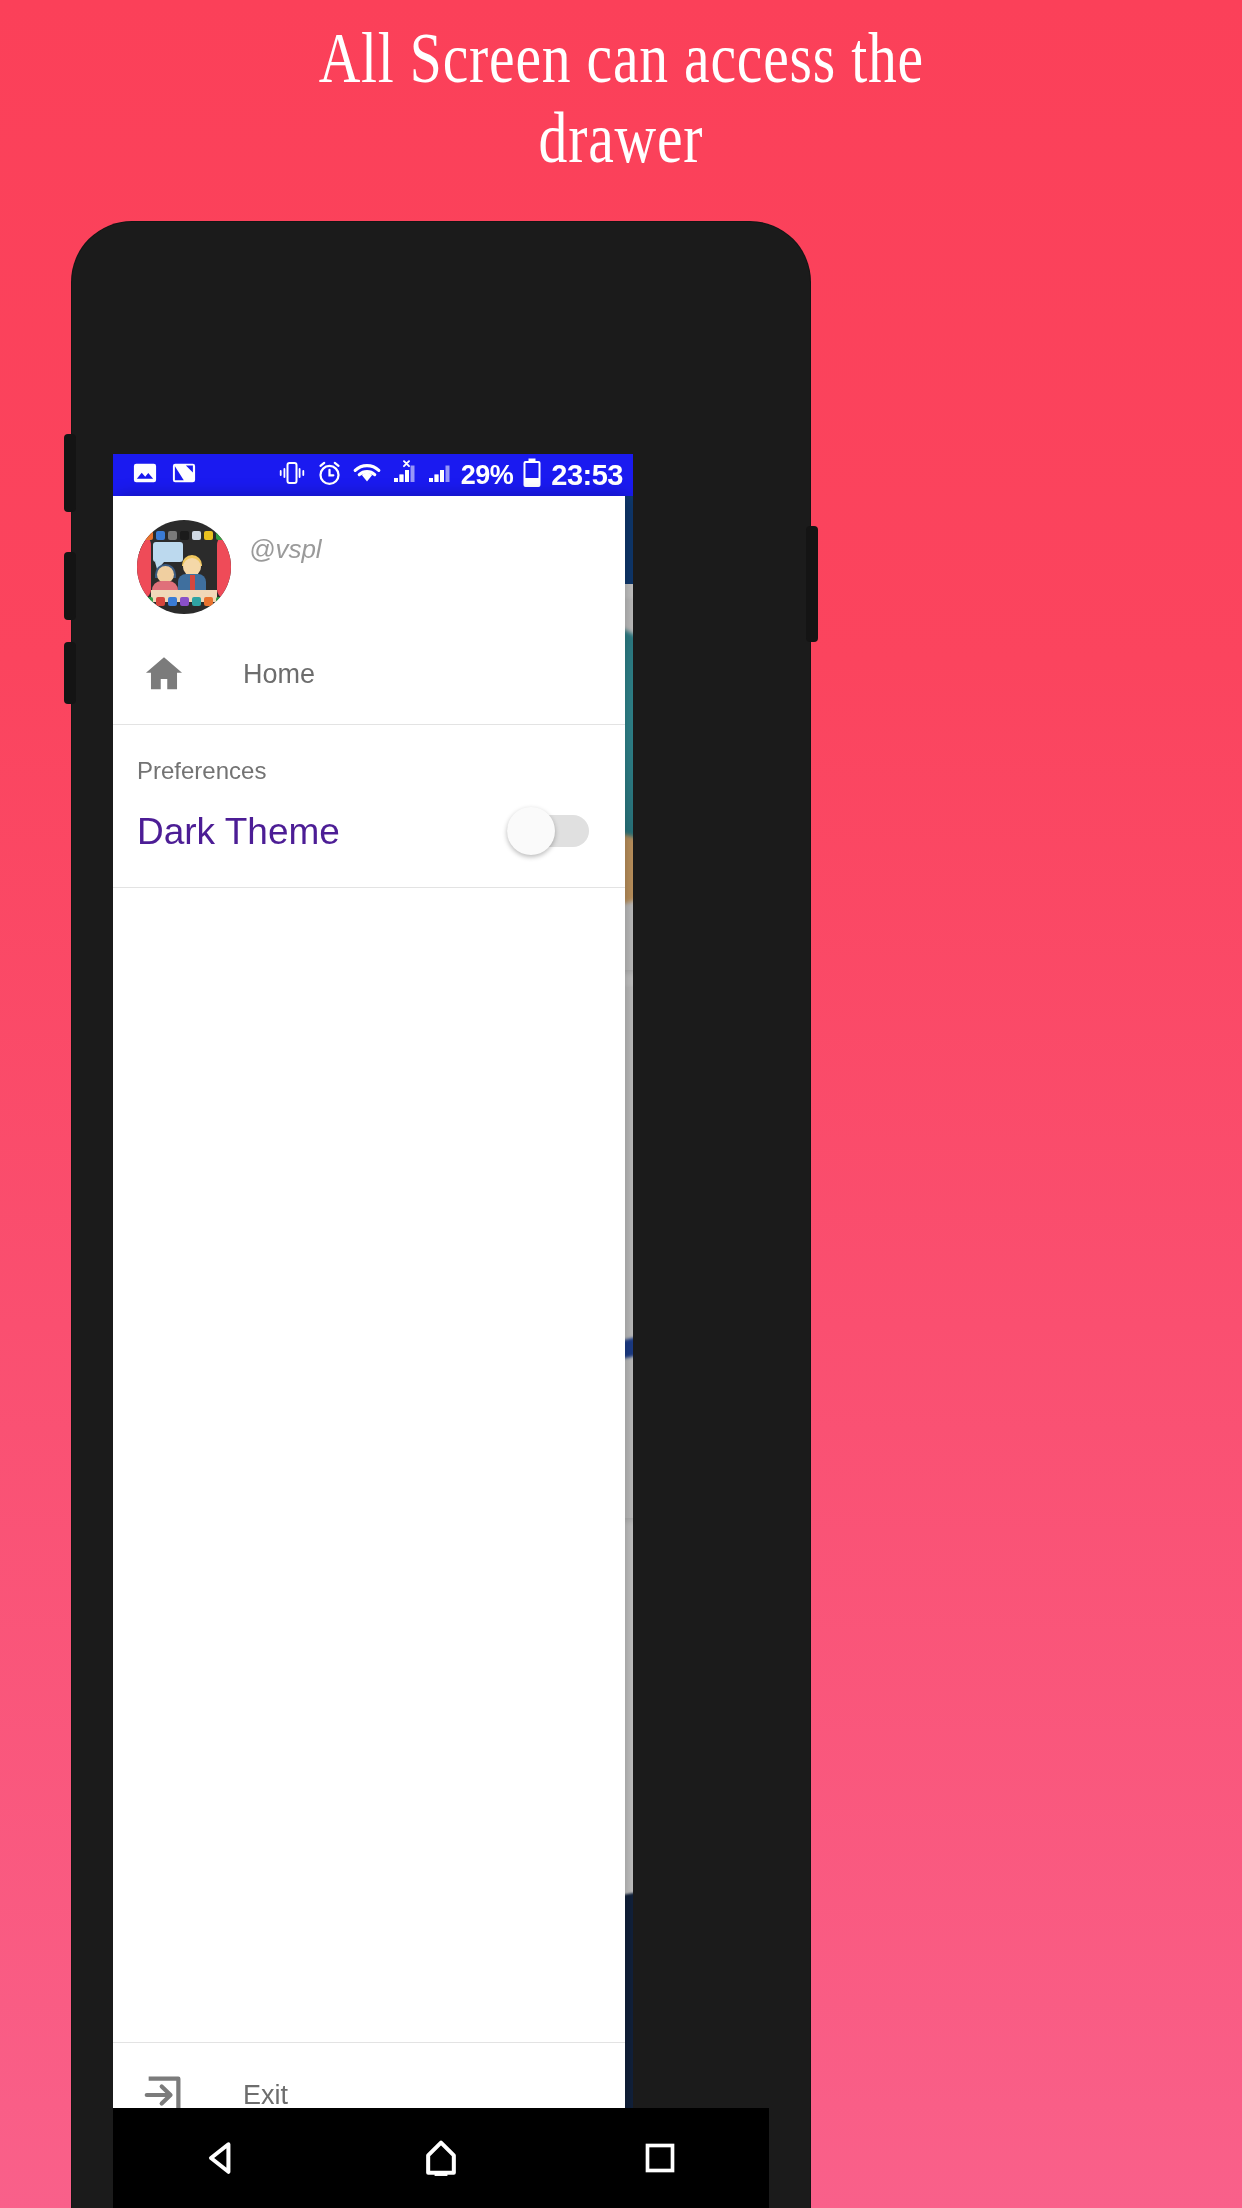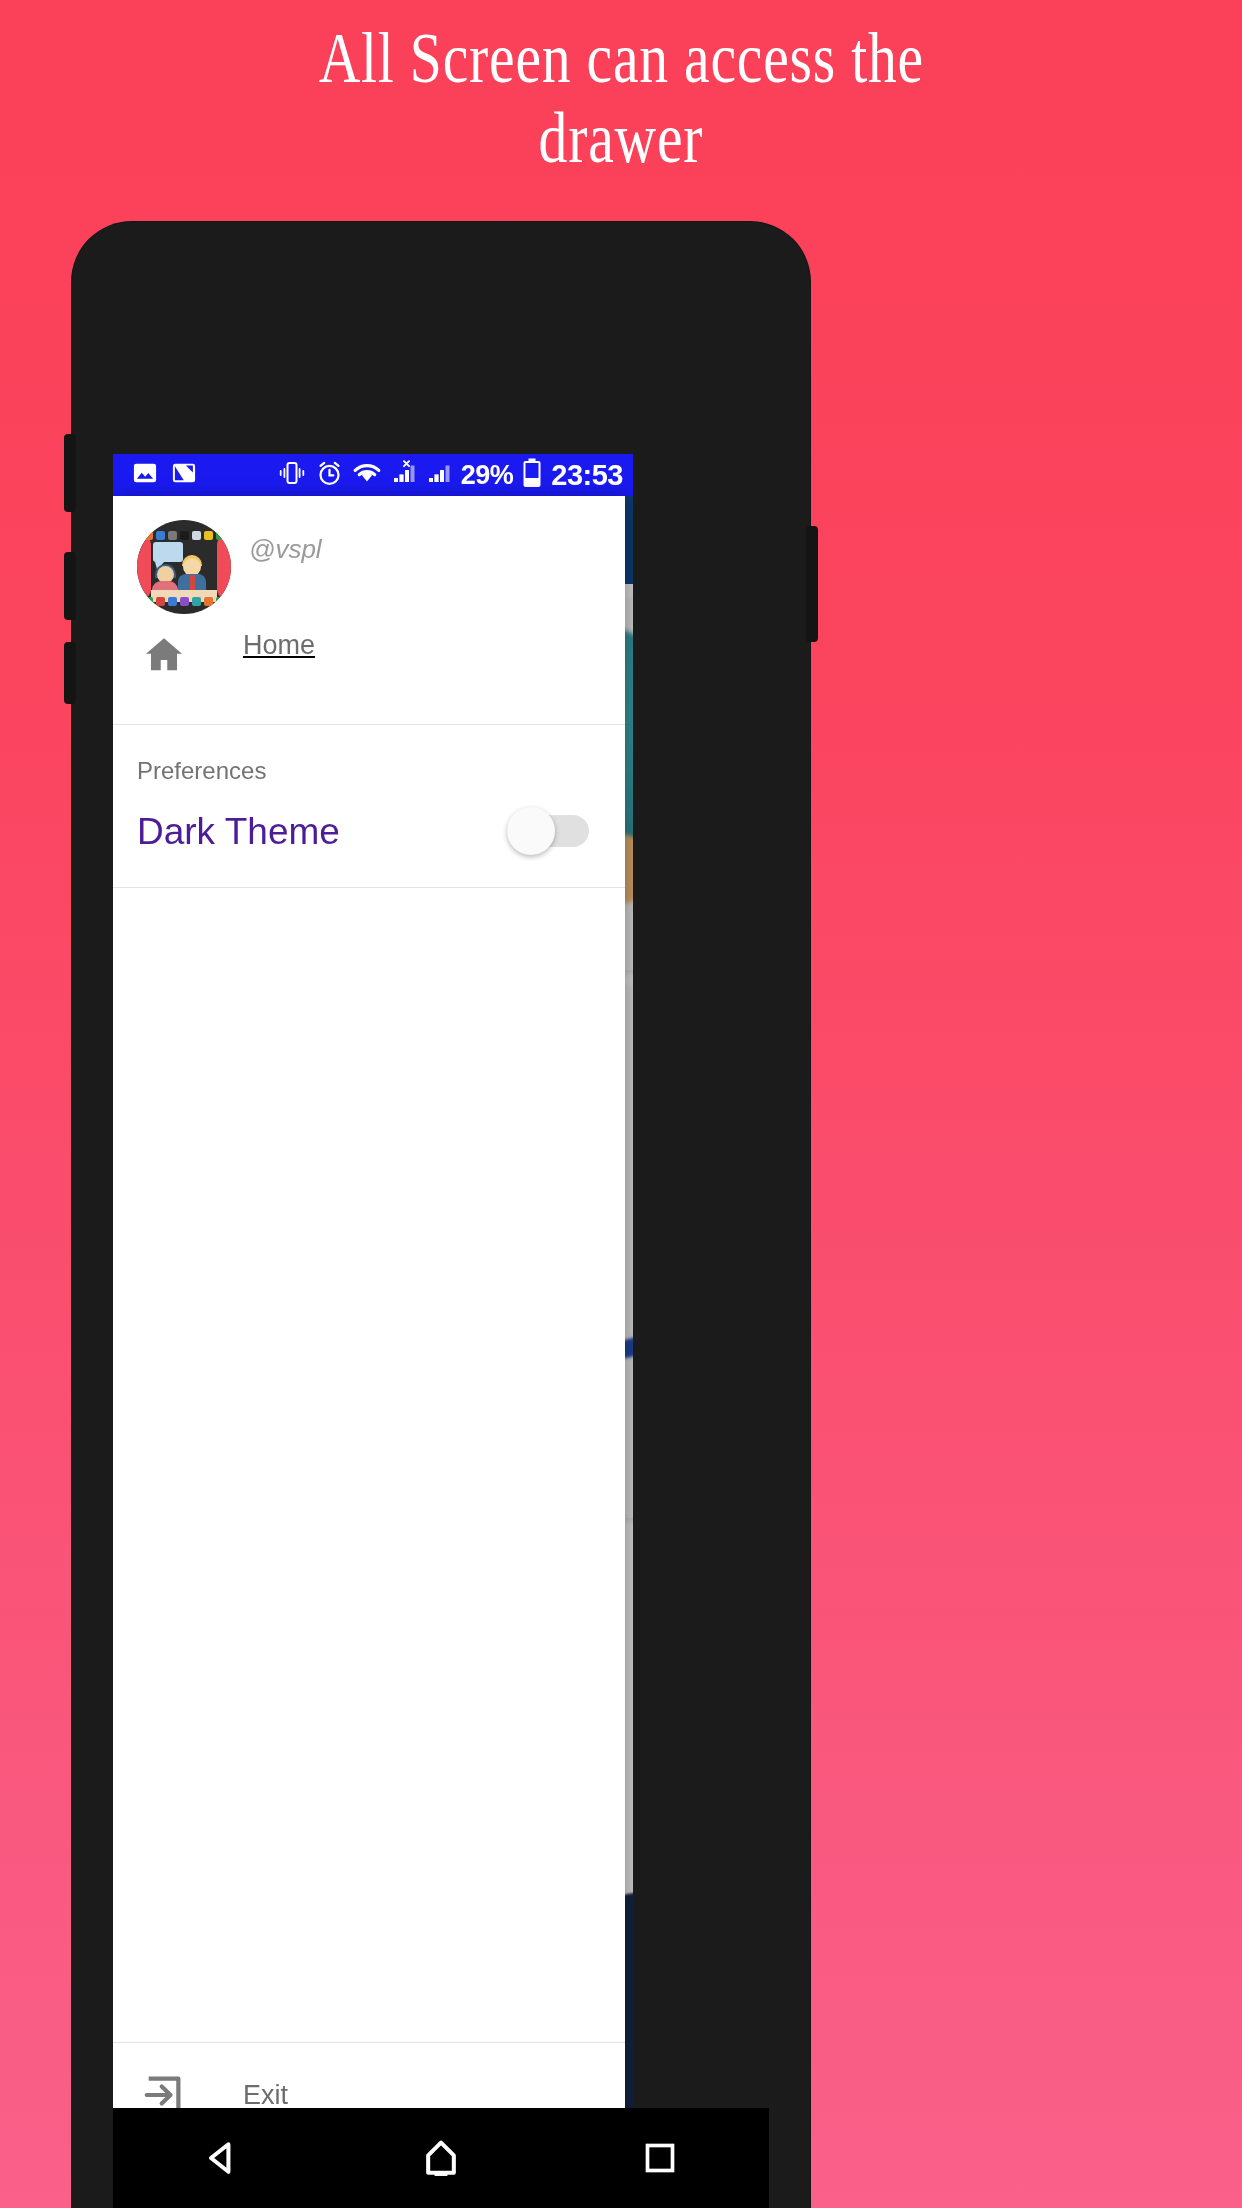--- a/index.html
+++ b/index.html
@@ -130,21 +130,21 @@
   .titleblock{padding-left:18px;padding-top:6px;flex:1;min-width:0;}
   .app-title{
     font-size:30px;font-weight:700;color:#595959;line-height:1.28;
     letter-spacing:-0.2px;
   }
   .app-sub{font-size:26px;color:#9a9a9a;margin-top:10px;line-height:1;font-style:italic;}
 
   
   .menu{padding-top:4px;}
   .menu-item{
-    display:flex;align-items:flex-start;height:84px;padding-left:28px;box-sizing:border-box;text-decoration:underline;
+    display:flex;align-items:center;height:84px;padding-left:28px;box-sizing:border-box;
   }
   .menu-icon{width:52px;flex:0 0 auto;display:flex;align-items:center;justify-content:flex-start;}
   .menu-label{font-size:27px;color:#6d6d6d;padding-left:50px;line-height:1;}
   .divider{height:1px;background:#e3e3e3;margin:8px 0 0 0;}
 
   .section-title{
     font-size:24px;color:#737373;padding:34px 0 0 24px;line-height:1;
   }
   .pref-row{
     display:flex;align-items:center;justify-content:space-between;

